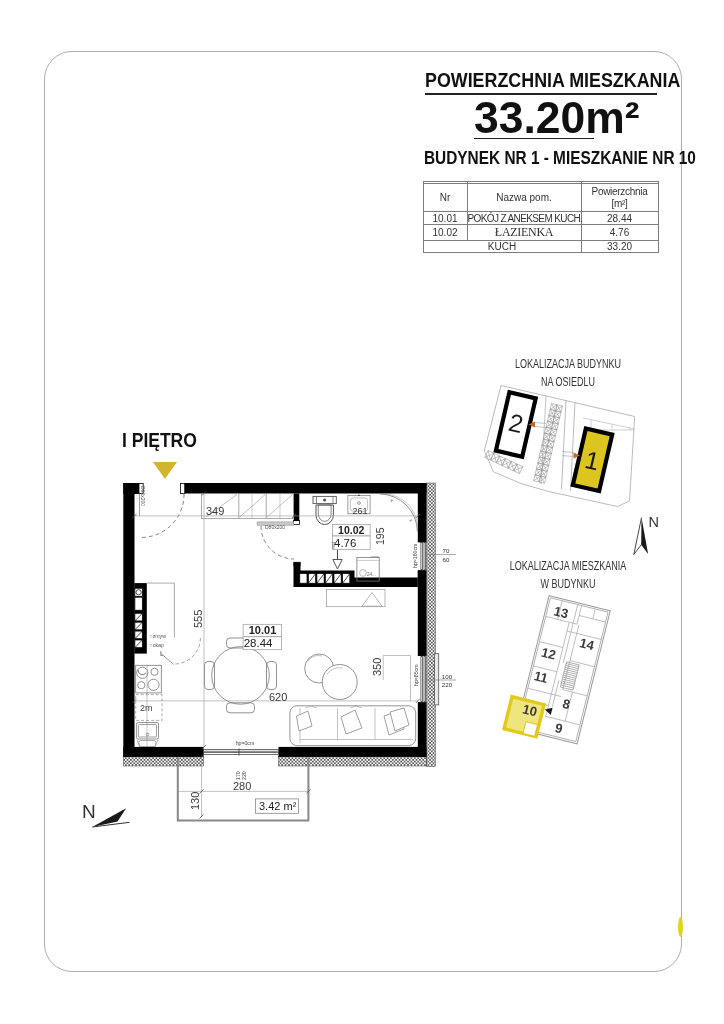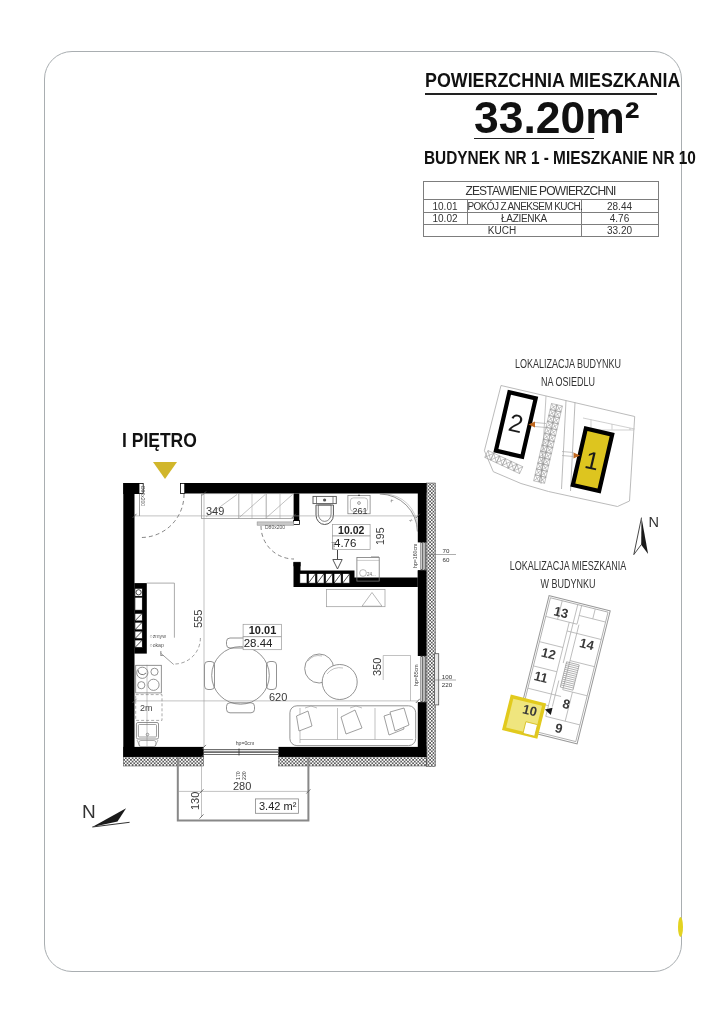--- a/index.html
+++ b/index.html
@@ -23,31 +23,33 @@
 
 <div class="abs" style="left:424px;top:147.5px;font-weight:bold;font-size:19px;line-height:1;color:#111;white-space:nowrap;transform:scaleX(0.81);transform-origin:0 0;">BUDYNEK NR 1 - MIESZKANIE NR 10</div>
 
 <table class="abs" style="left:422.5px;top:181px;width:236px;border-collapse:separate;border-spacing:0;font-size:10px;color:#333;text-align:center;table-layout:fixed;" cellspacing="0">
   <colgroup>
       <col style="width:44px">
       <col style="width:114px">
       <col style="width:78px">
     </colgroup>
   <tbody>
-      <tr>
-        <td colspan="3" style="border:1px solid #7d7d7d;height:17px;font-size:12px;letter-spacing:-0.8px;padding:0;">ZESTAWIENIE POWIERZCHNI</td>
-      </tr>
+  <tr>
+    <td style="border:1px solid #7d7d7d;border-top:3px double #7d7d7d;border-right:none;height:27px;padding:0;">Nr</td>
+    <td style="border:1px solid #7d7d7d;border-top:3px double #7d7d7d;border-right:none;padding:0;">Nazwa pom.</td>
+    <td style="border:1px solid #7d7d7d;border-top:3px double #7d7d7d;padding:0;font-size:10px;letter-spacing:-0.3px;line-height:1.15;">Powierzchnia<br>[m²]</td>
+  </tr>
   <tr>
     <td style="border:1px solid #7d7d7d;border-top:none;border-right:none;height:12px;padding:0;">10.01</td>
     <td style="border:1px solid #7d7d7d;border-top:none;border-right:none;padding:0;font-size:10px;letter-spacing:-0.62px;white-space:nowrap;">POKÓJ Z ANEKSEM KUCH.</td>
     <td style="border:1px solid #7d7d7d;border-top:none;padding:0;">28.44</td>
   </tr>
   <tr>
     <td style="border:1px solid #7d7d7d;border-top:none;border-right:none;height:10px;padding:0;">10.02</td>
-    <td style="border:1px solid #7d7d7d;border-top:none;border-right:none;padding:0;font-size:10px;letter-spacing:-0.3px;">ŁAZIENKA</td>
+    <td style="border:1px solid #7d7d7d;border-top:none;border-right:none;padding:0;font-size:12px;letter-spacing:-0.3px;font-family:Liberation Serif, serif;">ŁAZIENKA</td>
     <td style="border:1px solid #7d7d7d;border-top:none;padding:0;">4.76</td>
   </tr>
   <tr>
     <td colspan="2" style="border:1px solid #7d7d7d;border-top:none;border-right:none;height:11px;padding:0;">KUCH</td>
     <td style="border:1px solid #7d7d7d;border-top:none;padding:0;">33.20</td>
   </tr>
 </tbody>
   </table>
 
 <div class="abs" style="left:122px;top:429.5px;font-weight:bold;font-size:20px;line-height:1;color:#111;white-space:nowrap;transform:scaleX(0.875);transform-origin:0 0;">I PIĘTRO</div>

